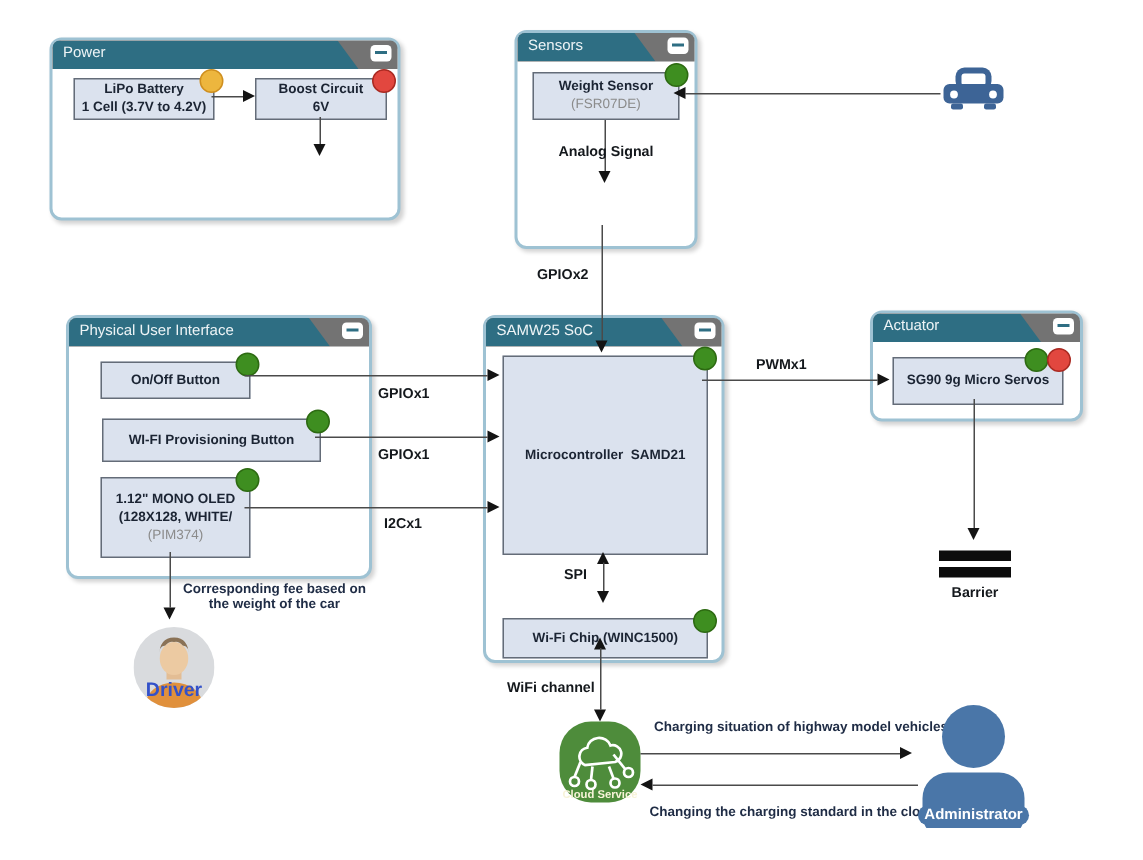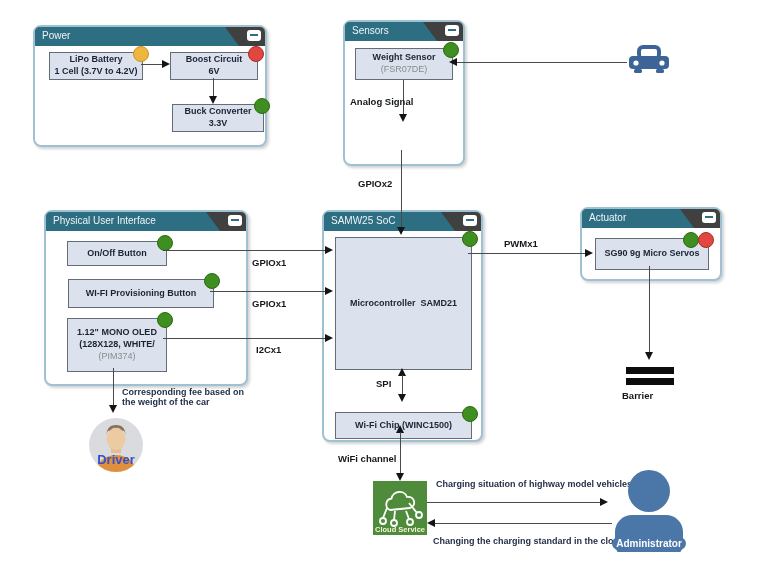--- a/index.html
+++ b/index.html
@@ -3,21 +3,21 @@
 <meta charset="utf-8">
 <style>
   html,body{margin:0;padding:0;background:#fff;}
   #canvas{position:relative;width:762px;height:573px;background:#ffffff;
           font-family:"Liberation Sans",sans-serif;overflow:hidden;}
 
   
   .cont{position:absolute;background:#fff;border:2px solid #9ec2d3;border-radius:8px;
         box-shadow:2px 2px 3px rgba(0,0,0,.18);}
   .chdr{position:absolute;left:0;top:0;right:0;height:19px;border-radius:5px 5px 0 0;
-        background:#404040;overflow:hidden;}
+        background:#737373;overflow:hidden;}
   .chdr-main{position:absolute;inset:0;background:#2e6e83;
         clip-path:polygon(0 0,calc(100% - 40px) 0,calc(100% - 26px) 100%,0 100%);}
   .ctitle{position:absolute;left:7px;top:3px;font-size:10px;color:#eef4f6;z-index:2;white-space:nowrap;}
   .collapse{position:absolute;right:4px;top:3px;width:14px;height:11px;background:#fff;
         border-radius:3px;z-index:2;}
   .minusbar{width:8px;height:2px;background:#2e6e83;margin:4px auto 0;}
 
   
   .node{position:absolute;background:#dbe2ee;border:1px solid #646c78;
         display:flex;flex-direction:column;align-items:center;justify-content:center;
@@ -34,25 +34,25 @@
   .vl{position:absolute;width:1px;background:#4a4a4a;}
   .arr{position:absolute;width:0;height:0;}
   .arr-r{border-top:4px solid transparent;border-bottom:4px solid transparent;border-left:8px solid #141414;}
   .arr-l{border-top:4px solid transparent;border-bottom:4px solid transparent;border-right:8px solid #141414;}
   .arr-d{border-left:4px solid transparent;border-right:4px solid transparent;border-top:8px solid #141414;}
   .arr-u{border-left:4px solid transparent;border-right:4px solid transparent;border-bottom:8px solid #141414;}
 
   
   .lbl{position:absolute;font-weight:bold;font-size:9.5px;color:#14181c;white-space:nowrap;}
   .ann{position:absolute;font-weight:bold;font-size:9px;color:#1f2c45;white-space:nowrap;}
-  .center{}
+  .center{text-align:center;}
 
   .driver-name{position:absolute;left:83px;top:452px;width:66px;text-align:center;
         font-size:13px;font-weight:bold;color:#3351c9;z-index:5;}
-  .cloud{position:absolute;left:373px;top:481px;width:54px;height:54px;background:#4e8c3b;}
+  .cloud{position:absolute;left:373px;top:481px;width:54px;height:54px;background:#4e8c3b;border-radius:21px;}
   .cloud-label{position:absolute;left:0;bottom:1px;width:100%;text-align:center;
         font-size:7.5px;font-weight:bold;color:#f7f3d8;}
   .admin-pill{background:#4a76a8;color:#fff;font-size:10px;font-weight:bold;
         padding:1px 4px;border-radius:7px;}
   .bar{position:absolute;left:626px;width:48px;height:7px;background:#0c0c0c;}
 </style>
 </head>
 <body>
 
 <div id="canvas">
@@ -67,25 +67,20 @@
     </div>
     <div class="node" style="left:14px;top:25px;width:92px;height:26px">
       <span>LiPo Battery</span>
       <span>1 Cell (3.7V to 4.2V)</span>
       <div class="dot dot-yellow" style="top:-7px;right:-7px"></div>
     </div>
     <div class="node" style="left:135px;top:25px;width:86px;height:26px">
       <span>Boost Circuit</span>
       <span>6V</span>
       <div class="dot dot-red" style="top:-7px;right:-7px"></div>
-    </div>
-    <div class="node" style="left:137px;top:77px;width:90px;height:26px">
-      <span>Buck Converter</span>
-      <span>3.3V</span>
-      <div class="dot dot-green" style="top:-7px;right:-7px"></div>
     </div>
     <div class="hl" style="left:106px;top:37px;width:21px"></div>
     <div class="arr arr-r" style="left:127px;top:33px"></div>
     <div class="vl" style="left:178px;top:51px;height:18px"></div>
     <div class="arr arr-d" style="left:174px;top:69px"></div>
   </div>
 
   <div class="cont" style="left:343px;top:20px;width:118px;height:142px">
     <div class="chdr">
       <div class="chdr-main"></div>

